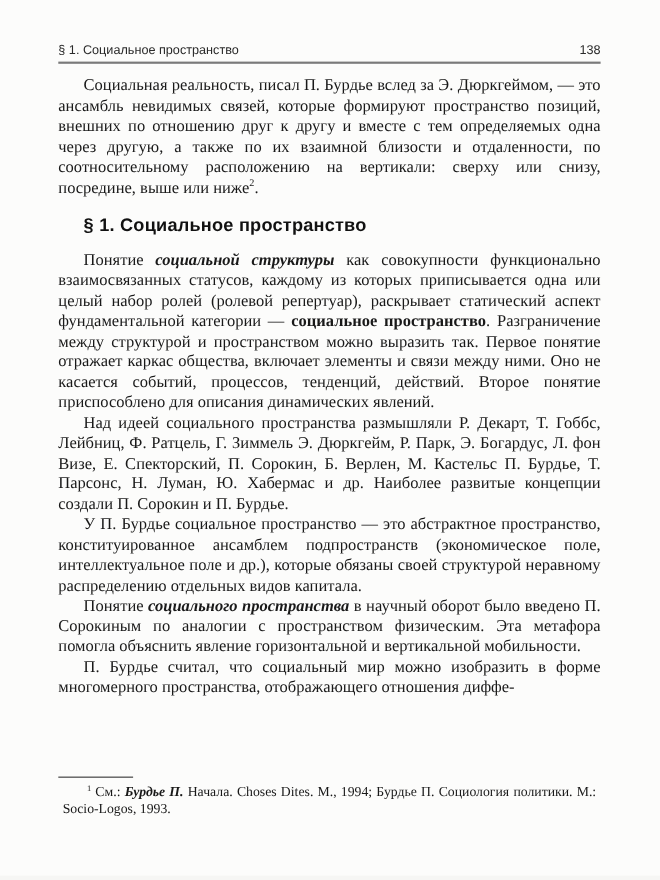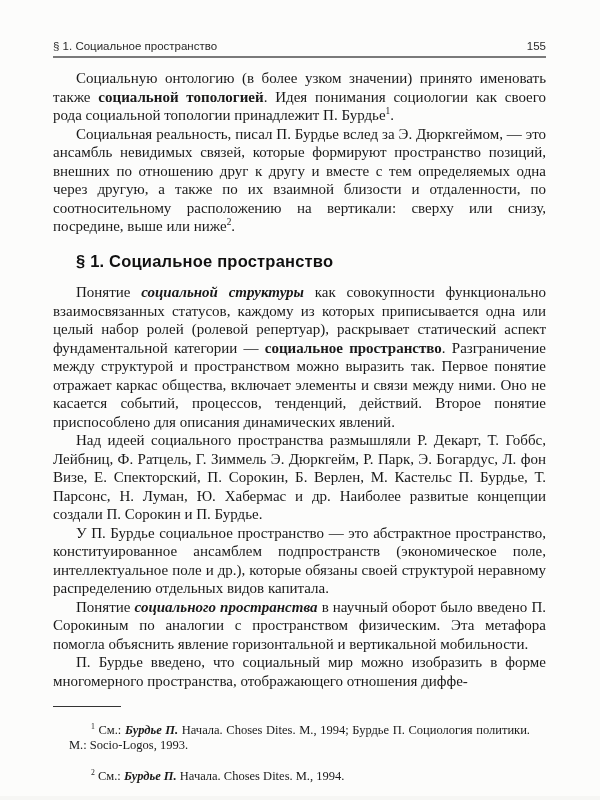--- a/index.html
+++ b/index.html
@@ -61,47 +61,45 @@
     color: #191919;
     text-align: justify;
     hyphens: auto;
     -webkit-hyphens: auto;
   }
   .fn-rule {
     width: 68px;
     border-top: 1.5px solid #333;
     margin-bottom: 6px;
   }
-  .fn { margin: 16px; text-indent: 22px; }
+  .fn { margin: 4px; text-indent: 22px; }
   .run-b { font-weight: bold; }
   .run-i { font-style: italic; font-weight: bold; }
 </style>
 </head>
 <body>
 
 <div class="page">
   <div class="content">
 
     <div class="header">
       <span>§ 1. Социальное пространство</span>
-      <span>155</span>
+      <span>138</span>
     </div>
 
     <div class="bodytext">
-      <p class="para"><span>Социальную онтологию (в более узком значении) принято именовать также </span><span class="run-b">социальной топологией</span><span>. Идея понимания социологии как своего рода социальной топологии принадлежит П. Бурдье</span><sup>1</sup><span>.</span></p>
       <p class="para"><span>Социальная реальность, писал П. Бурдье вслед за Э. Дюркгеймом, — это ансамбль невидимых связей, которые формируют пространство позиций, внешних по отношению друг к другу и вместе с тем определяемых одна через другую, а также по их взаимной близости и отдаленности, по соотносительному расположению на вертикали: сверху или снизу, посредине, выше или ниже</span><sup>2</sup><span>.</span></p>
 
       <h2 class="section-heading">§ 1. Социальное пространство</h2>
 
       <p class="para"><span>Понятие </span><span class="run-i">социальной структуры</span><span> как совокупности функционально взаимосвязанных статусов, каждому из которых приписывается одна или целый набор ролей (ролевой репертуар), раскрывает статический аспект фундаментальной категории — </span><span class="run-b">социальное пространство</span><span>. Разграничение между структурой и пространством можно выразить так. Первое понятие отражает каркас общества, включает элементы и связи между ними. Оно не касается событий, процессов, тенденций, действий. Второе понятие приспособлено для описания динамических явлений.</span></p>
       <p class="para"><span>Над идеей социального пространства размышляли Р. Декарт, Т. Гоббс, Лейбниц, Ф. Ратцель, Г. Зиммель Э. Дюркгейм, Р. Парк, Э. Богардус, Л. фон Визе, Е. Спекторский, П. Сорокин, Б. Верлен, М. Кастельс П. Бурдье, Т. Парсонс, Н. Луман, Ю. Хабермас и др. Наиболее развитые концепции создали П. Сорокин и П. Бурдье.</span></p>
       <p class="para"><span>У П. Бурдье социальное пространство — это абстрактное пространство, конституированное ансамблем подпространств (экономическое поле, интеллектуальное поле и др.), которые обязаны своей структурой неравному распределению отдельных видов капитала.</span></p>
       <p class="para"><span>Понятие </span><span class="run-i">социального пространства</span><span> в научный оборот было введено П. Сорокиным по аналогии с пространством физическим. Эта метафора помогла объяснить явление горизонтальной и вертикальной мобильности.</span></p>
-      <p class="para"><span>П. Бурдье введено, что социальный мир можно изобразить в форме многомерного пространства, отображающего отношения диффе-</span></p>
+      <p class="para"><span>П. Бурдье считал, что социальный мир можно изобразить в форме многомерного пространства, отображающего отношения диффе-</span></p>
     </div>
   </div>
 
   <div class="footnotes">
     <div class="fn-rule"></div>
     <p class="fn"><sup>1</sup><span> См.: </span><span class="run-i">Бурдье П.</span><span> Начала. Choses Dites. М., 1994; Бурдье П. Социология политики. М.: Socio-Logos, 1993.</span></p>
-    <p class="fn"><sup>2</sup><span> См.: </span><span class="run-i">Бурдье П.</span><span> Начала. Choses Dites. М., 1994.</span></p>
   </div>
 </div>
 
 </body></html>

